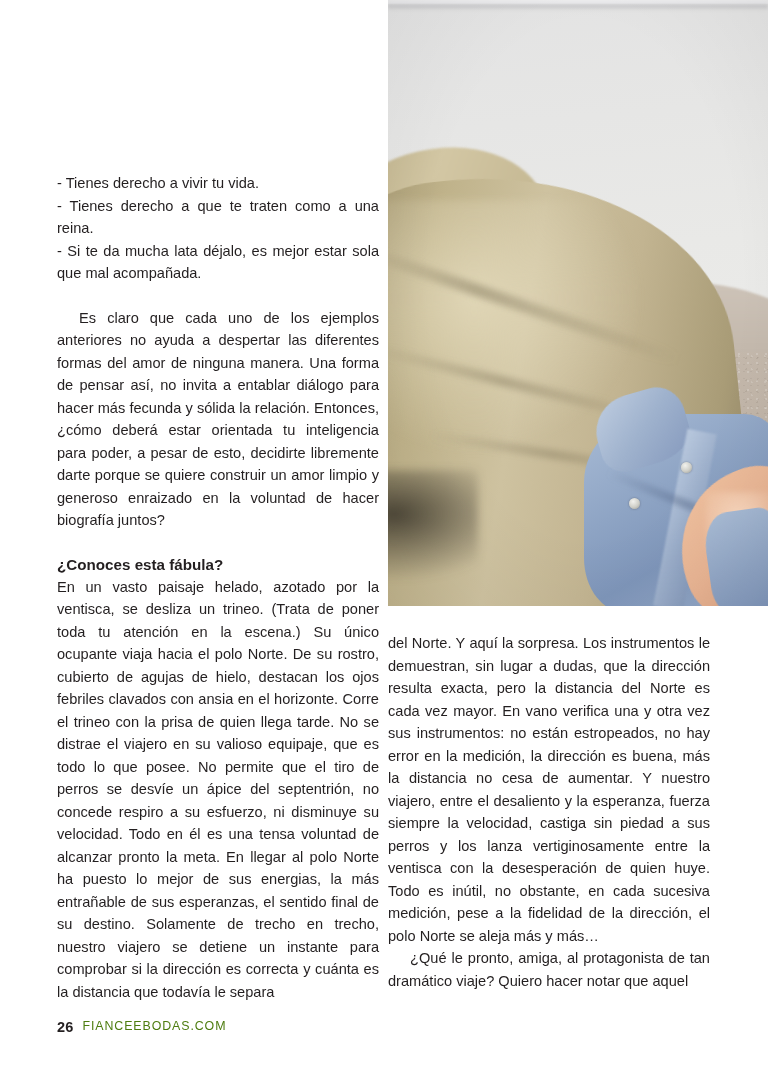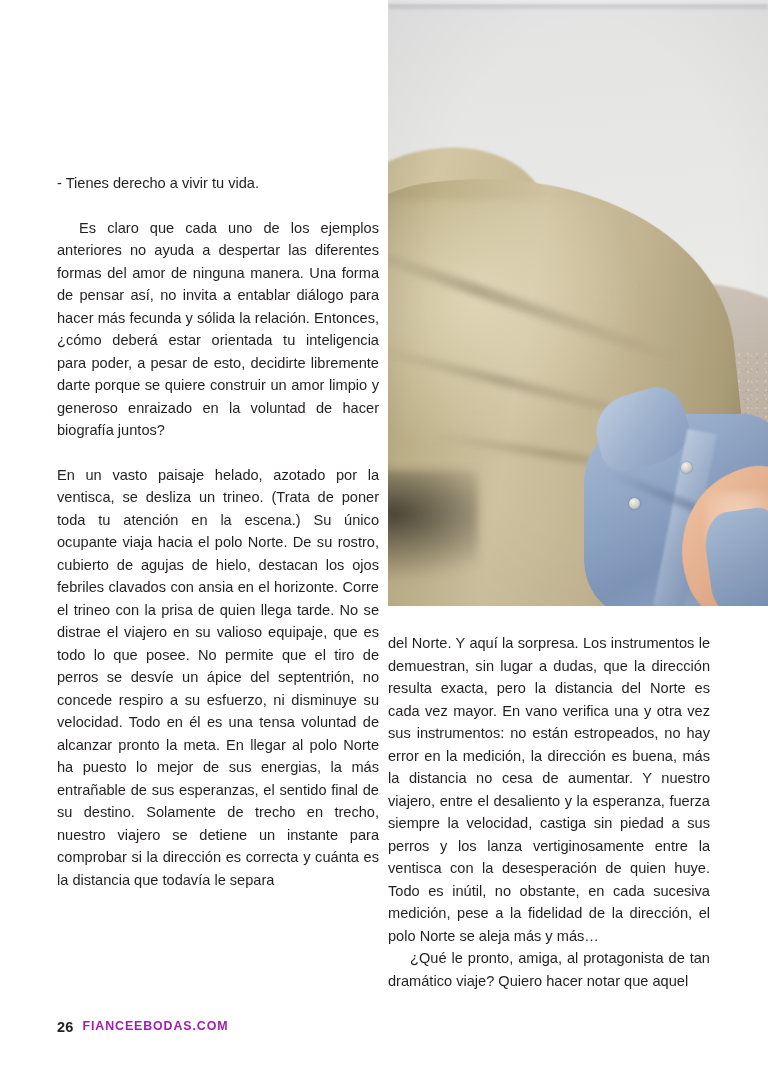--- a/index.html
+++ b/index.html
@@ -237,22 +237,22 @@
     gap: 9px;
   }
   .footer-page {
     font-size: 14.5px;
     font-weight: bold;
     color: #231f20;
     letter-spacing: 0.2px;
   }
   .footer-site {
     font-size: 12.4px;
-    font-weight: bold;
-    color: #a21caf;
+    font-weight: normal;
+    color: #4d7c0f;
     letter-spacing: 0.9px;
   }
 </style>
 </head>
 <body>
 
 <div class="page">
 
   <div class="photo">
     <div class="ph-wall"></div>
@@ -282,28 +282,31 @@
     <div class="ph-button ph-btn1"></div>
     <div class="ph-button ph-btn2"></div>
 
     <div class="ph-vignette"></div>
   </div>
 
   <div class="col col-left">
 
     <div class="bullet-list">
       <p>- Tienes derecho a vivir tu vida.</p>
+      <p>- Tienes derecho a que te traten como a una reina.</p>
+      <p>- Si te da mucha lata déjalo, es mejor estar sola que mal acompañada.</p>
     </div>
 
     <div class="gap"></div>
 
     <p class="para">Es claro que cada uno de los ejemplos anteriores no ayuda a despertar las diferentes formas del amor de ninguna manera. Una forma de pensar así, no invita a entablar diálogo para hacer más fecunda y sólida la relación. Entonces, ¿cómo deberá estar orientada tu inteligencia para poder, a pesar de esto, decidirte libremente darte porque se quiere construir un amor limpio y generoso enraizado en la voluntad de hacer biografía juntos?</p>
 
     <div class="gap"></div>
 
+    <h2 class="section-head">¿Conoces esta fábula?</h2>
 
     <p class="para no-indent">En un vasto paisaje helado, azotado por la ventisca, se desliza un trineo. (Trata de poner toda tu atención en la escena.) Su único ocupante viaja hacia el polo Norte. De su rostro, cubierto de agujas de hielo, destacan los ojos febriles clavados con ansia en el horizonte. Corre el trineo con la prisa de quien llega tarde. No se distrae el viajero en su valioso equipaje, que es todo lo que posee. No permite que el tiro de perros se desvíe un ápice del septentrión, no concede respiro a su esfuerzo, ni disminuye su velocidad. Todo en él es una tensa voluntad de alcanzar pronto la meta. En llegar al polo Norte ha puesto lo mejor de sus energias, la más entrañable de sus esperanzas, el sentido final de su destino. Solamente de trecho en trecho, nuestro viajero se detiene un instante para comprobar si la dirección es correcta y cuánta es la distancia que todavía le separa</p>
   </div>
 
   <div class="col col-right">
     <p class="para no-indent">del Norte. Y aquí la sorpresa. Los instrumentos le demuestran, sin lugar a dudas, que la dirección resulta exacta, pero la distancia del Norte es cada vez mayor. En vano verifica una y otra vez sus instrumentos: no están estropeados, no hay error en la medición, la dirección es buena, más la distancia no cesa de aumentar. Y nuestro viajero, entre el desaliento y la esperanza, fuerza siempre la velocidad, castiga sin piedad a sus perros y los lanza vertiginosamente entre la ventisca con la desesperación de quien huye. Todo es inútil, no obstante, en cada sucesiva medición, pese a la fidelidad de la dirección, el polo Norte se aleja más y más…</p>
     <p class="para">¿Qué le pronto, amiga, al protagonista de tan dramático viaje? Quiero hacer notar que aquel</p>
   </div>
 
   <div class="footer">

